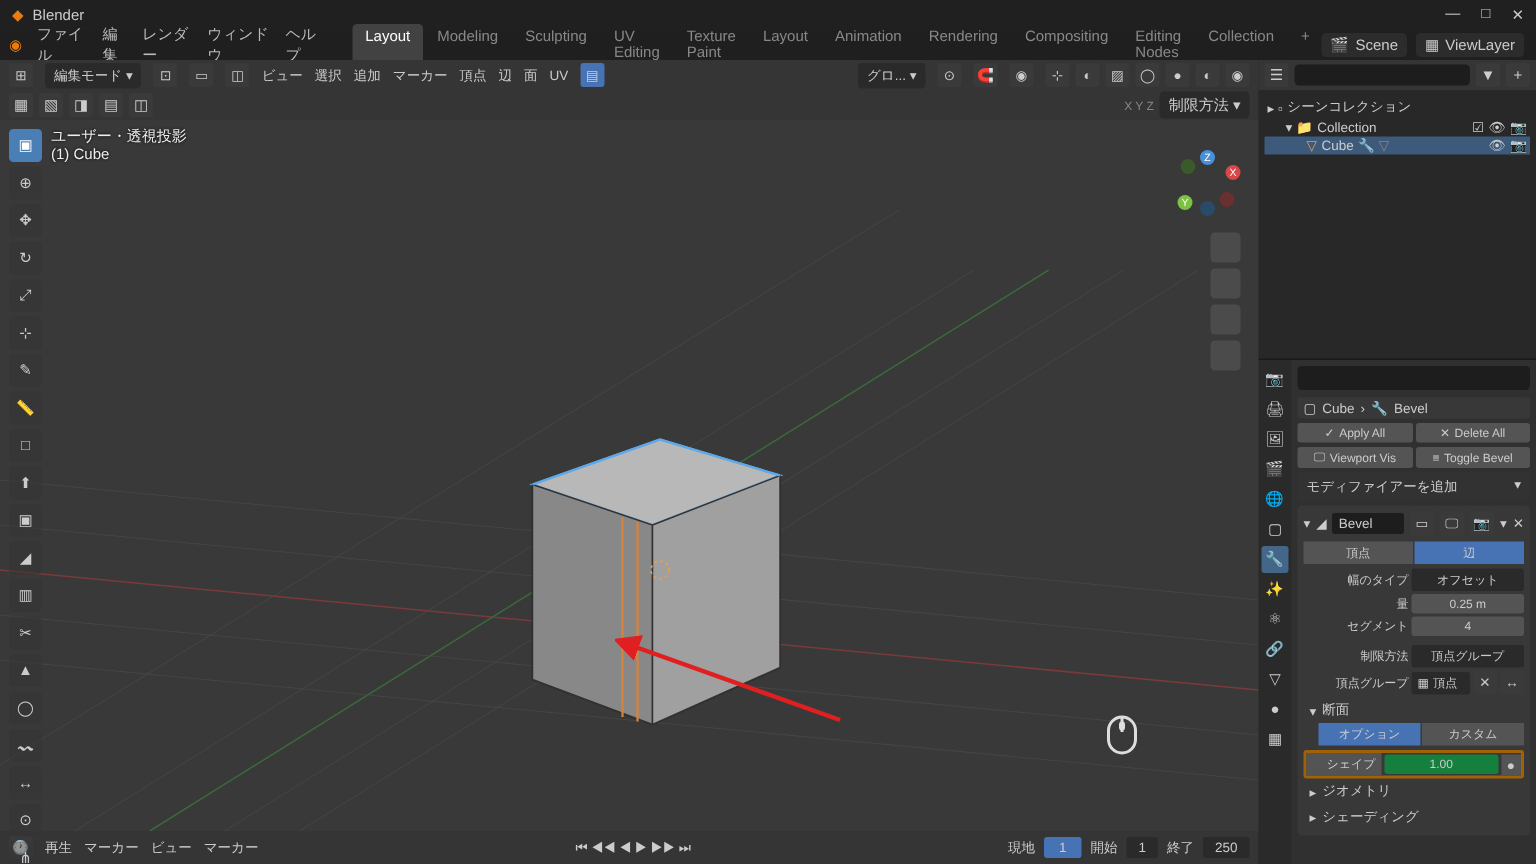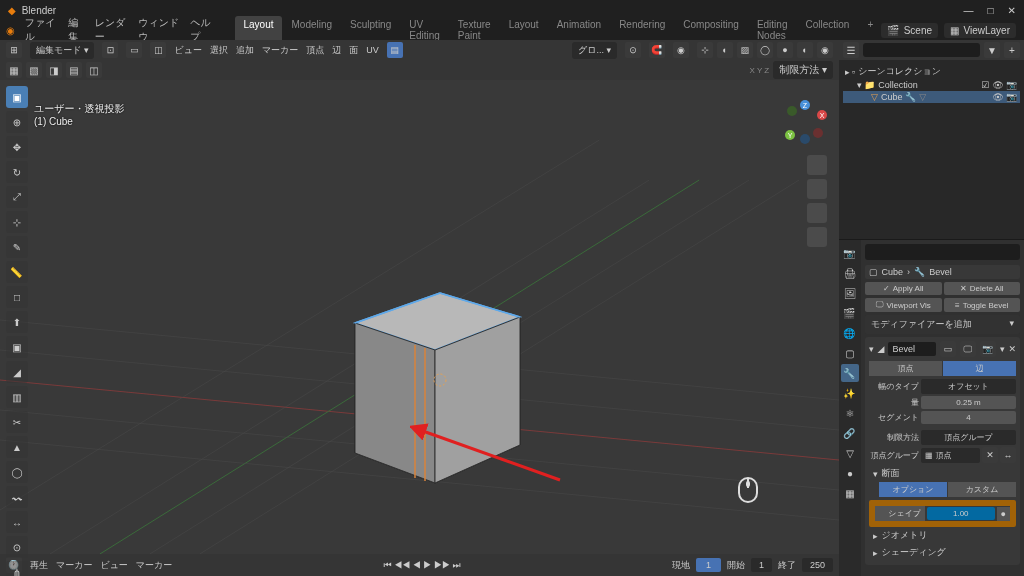--- a/index.html
+++ b/index.html
@@ -21,21 +21,21 @@
 .vh-item { color: #ccc; cursor: pointer; }
 .vh-dropdown { background: #2a2a2a; padding: 2px 6px; border-radius: 3px; }
 .vh-right { margin-left: auto; display: flex; gap: 4px; align-items: center; }
 .icon-btn { width: 16px; height: 16px; background: #3a3a3a; border-radius: 2px; display: inline-flex; align-items: center; justify-content: center; cursor: pointer; }
 .viewport-header2 { height: 20px; background: #353535; display: flex; align-items: center; padding: 0 6px; gap: 4px; }
 .viewport-main { flex: 1; position: relative; display: flex; }
 .left-toolbar { width: 28px; background: transparent; padding: 4px; display: flex; flex-direction: column; gap: 3px; position: absolute; left: 2px; top: 2px; z-index: 5; }
 .tool-btn { width: 22px; height: 22px; background: #35353588; border-radius: 3px; cursor: pointer; display: flex; align-items: center; justify-content: center; }
 .tool-btn.active { background: #4a7fb5; }
 .viewport-3d { flex: 1; background: #393939; position: relative; overflow: hidden; }
-.viewport-label { position: absolute; top: 22px; left: 34px; font-size: 10px; color: #eee; text-shadow: 0 0 2px #000; }
+.viewport-label { position: absolute; top: 4px; left: 34px; font-size: 10px; color: #eee; text-shadow: 0 0 2px #000; }
 .grid-floor { position: absolute; inset: 0; }
 .gizmo { position: absolute; top: 20px; right: 12px; width: 44px; height: 44px; }
 .gizmo-dot { position: absolute; width: 10px; height: 10px; border-radius: 50%; font-size: 7px; display: flex; align-items: center; justify-content: center; color: #fff; }
 .side-icons { position: absolute; right: 12px; top: 75px; display: flex; flex-direction: column; gap: 4px; }
 .side-icon { width: 20px; height: 20px; background: #545454aa; border-radius: 3px; cursor: pointer; }
 .cube-shape { position: absolute; left: 340px; top: 195px; width: 190px; height: 200px; }
 .right-panel { width: 185px; background: #2b2b2b; display: flex; flex-direction: column; }
 .outliner { height: 200px; background: #282828; border-bottom: 1px solid #1a1a1a; display: flex; flex-direction: column; }
 .outliner-header { height: 20px; background: #353535; display: flex; align-items: center; padding: 0 4px; gap: 4px; }
 .outliner-search { flex: 1; background: #1d1d1d; border-radius: 3px; height: 14px; }
@@ -52,25 +52,25 @@
 .breadcrumb { display: flex; gap: 4px; padding: 2px 4px; background: #383838; border-radius: 2px; align-items: center; }
 .props-btn-row { display: flex; gap: 2px; }
 .props-btn { flex: 1; background: #545454; padding: 2px 4px; border-radius: 2px; text-align: center; font-size: 8px; cursor: pointer; display: flex; align-items: center; gap: 3px; justify-content: center; }
 .props-dropdown { background: #323232; padding: 3px 6px; border-radius: 2px; display: flex; justify-content: space-between; cursor: pointer; }
 .modifier-panel { background: #383838; border-radius: 3px; padding: 4px; }
 .mod-header { display: flex; align-items: center; gap: 4px; margin-bottom: 4px; }
 .mod-name-field { background: #1d1d1d; padding: 2px 4px; border-radius: 2px; flex: 1; }
 .mod-toggle-row { display: flex; gap: 1px; margin-bottom: 3px; }
 .mod-toggle { flex: 1; background: #545454; padding: 2px; text-align: center; font-size: 8px; }
 .mod-toggle.active { background: #4772b3; }
-.mod-field-row { display: flex; gap: 2px; margin-bottom: 2px; align-items: center; }
+.mod-field-row { display: flex; gap: 2px; margin-bottom: 2px; align-items: center; margin-left: 20px; }
 .mod-label { width: 50px; text-align: right; font-size: 8px; color: #ccc; }
 .mod-value { flex: 1; background: #545454; padding: 2px 4px; border-radius: 2px; text-align: center; font-size: 8px; }
 .mod-value.dark { background: #2a2a2a; }
-.shape-highlight { border: 6px solid #a16207; border-radius: 2px; padding: 0; }
+.shape-highlight { border: 2px solid #a16207; border-radius: 2px; padding: 0; }
 .collapsible { padding: 2px 4px; cursor: pointer; display: flex; align-items: center; gap: 4px; }
 .timeline { height: 22px; background: #353535; display: flex; align-items: center; padding: 0 6px; gap: 8px; font-size: 9px; }
 .timeline-right { margin-left: auto; display: flex; gap: 6px; align-items: center; }
 .frame-box { background: #4772b3; padding: 2px 10px; border-radius: 2px; }
 .frame-box2 { background: #2a2a2a; padding: 2px 8px; border-radius: 2px; }
 .mouse-indicator { position: absolute; right: 80px; bottom: 50px; width: 22px; height: 28px; }
 svg { display: block; }
 </style>
 </head>
 <body>
@@ -466,21 +466,21 @@
             <span class="icon-btn">↔</span>
           </div>
           <div class="collapsible">▾ <span>断面</span></div>
           <div class="mod-toggle-row" style="padding-left:10px">
             <div class="mod-toggle active">オプション</div>
             <div class="mod-toggle">カスタム</div>
           </div>
           <div class="shape-highlight">
             <div class="mod-field-row" style="margin:0">
               <div class="mod-label" style="background:#545454;padding:2px 4px">シェイプ</div>
-              <div class="mod-value" style="background:#0369a1">1.00</div>
+              <div class="mod-value" style="background:#15803d">1.00</div>
               <span style="background:#545454;padding:2px 4px;">●</span>
             </div>
           </div>
           <div class="collapsible">▸ <span>ジオメトリ</span></div>
           <div class="collapsible">▸ <span>シェーディング</span></div>
         </div>
       </div>
     </div>
   </div>
 </div>

